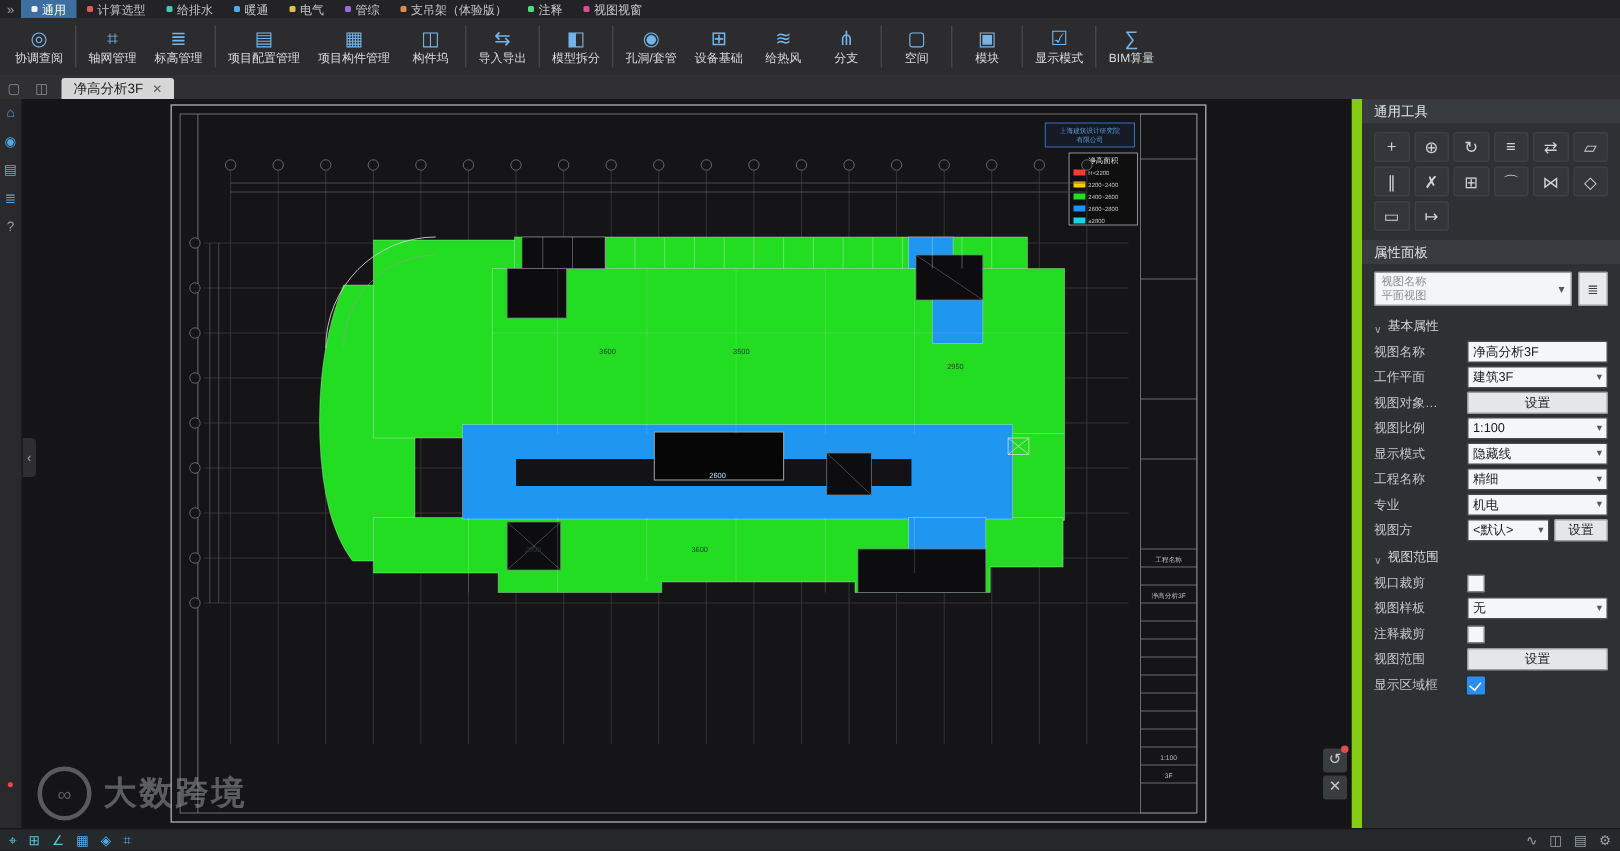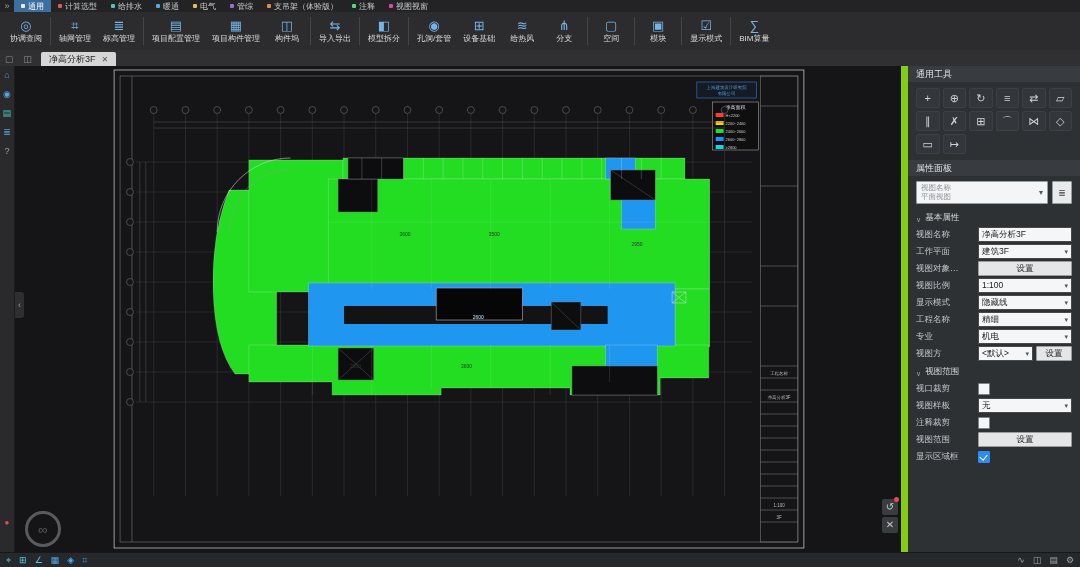--- a/index.html
+++ b/index.html
@@ -331,20 +331,21 @@
             <text x="622" y="180">2950</text>
             <text x="338" y="302">2900</text>
             <text x="450" y="302">3600</text>
             <text x="462" y="253" fill="#bfe3ff">2600</text>
           </g>
         </g>
       </svg>
       <div class="collapse-handle">‹</div>
       <div class="watermark">
         <div class="wmcircle">∞</div>
+        <div class="wmtext">大数跨境</div>
       </div>
       <div class="floatbtns">
         <div class="fbtn"><span>↺</span><span class="fbadge"></span></div>
         <div class="fbtn"><span>✕</span></div>
       </div>
     </div>
 
     <div class="rightpanel">
       <div class="phead">通用工具</div>
       <div class="toolgrid">

